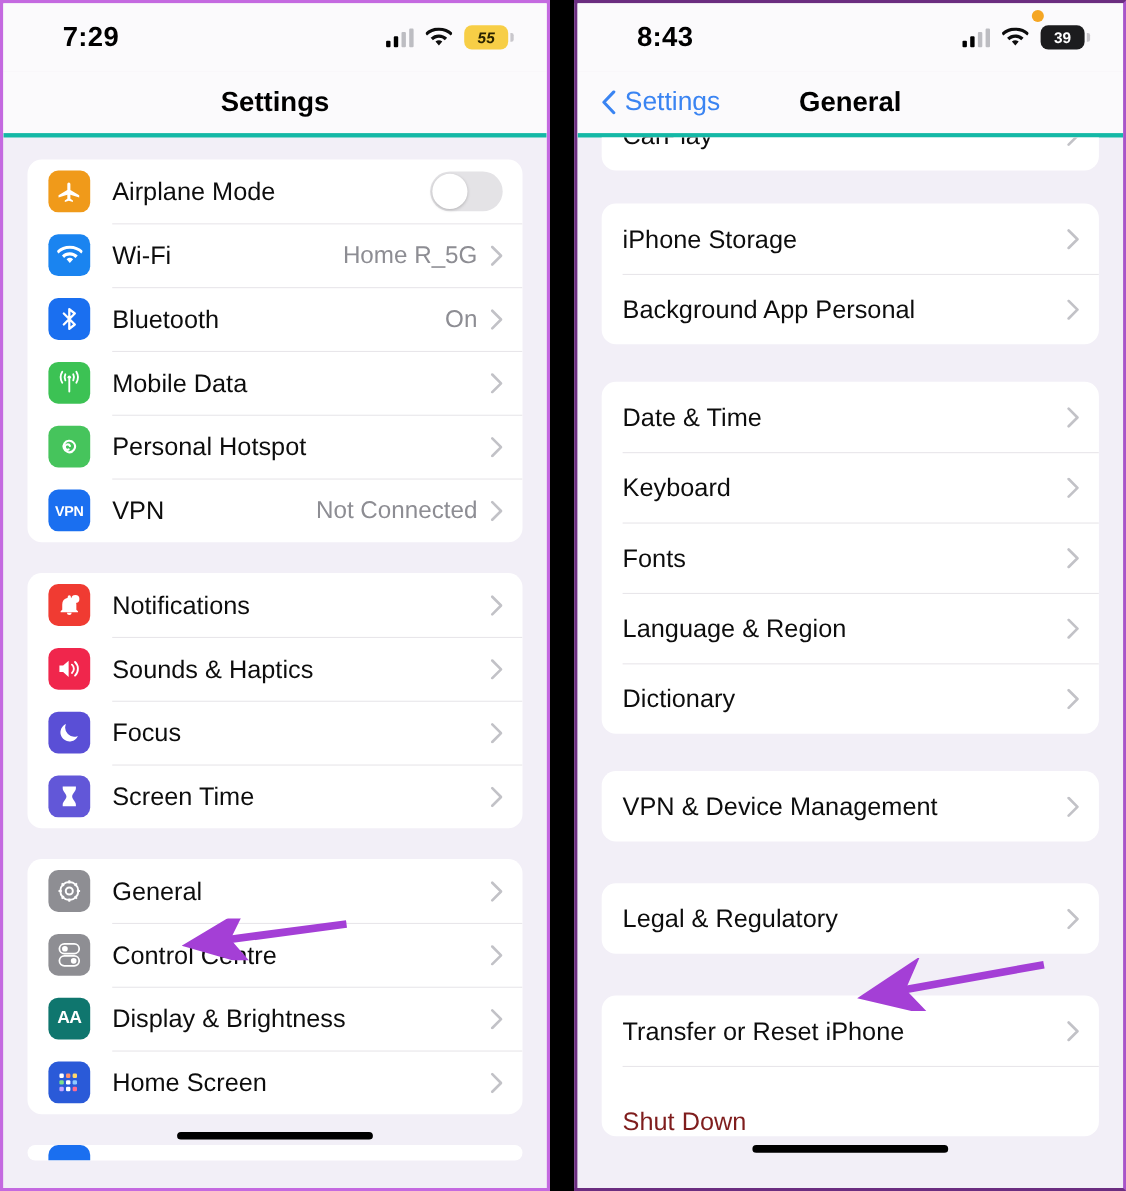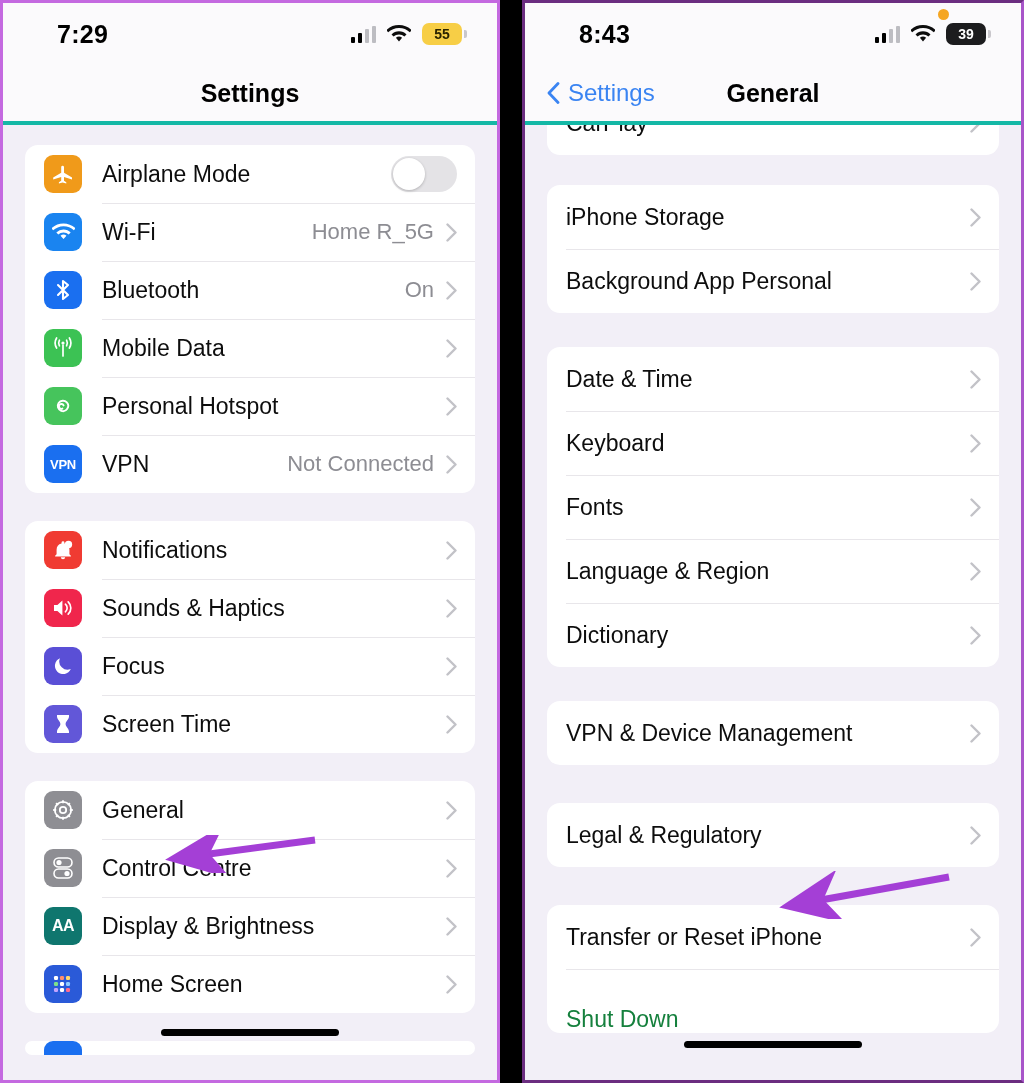--- a/index.html
+++ b/index.html
@@ -40,21 +40,21 @@
   .sig i:nth-child(4){ height: 17px; background:#bdbdc2; }
 
   .wifi { position: relative; width: 24px; height: 18px; }
   .wifi svg { display:block; }
 
   .batt {
     min-width: 40px; height: 22px; border-radius: 7px;
     display: flex; align-items: center; justify-content: center;
     font-size: 14px; font-weight: bold; padding: 0 7px;
   }
-  .batt.yellow { background: #f7ce46; color: #2a2300; }
+  .batt.yellow { background: #f7ce46; color: #2a2300; font-style: italic; }
   .batt.dark   { background: #1c1c1e; color: #fff; }
   .batt-nub { width:3px; height:8px; background:#c9c7cc; border-radius:0 2px 2px 0; margin-left:2px; }
   .batt-wrap { display:flex; align-items:center; }
 
   .privacy-dot {
     position:absolute; top:6px; right:72px;
     width:11px; height:11px; border-radius:50%;
     background:#f5a623;
   }
 
@@ -96,21 +96,21 @@
   }
   .row.with-icon + .row.with-icon::before { left: 77px; }
 
   .ricon {
     width: 38px; height: 38px; border-radius: 9px;
     flex: 0 0 38px; margin-right: 20px;
     display:flex; align-items:center; justify-content:center;
     color:#fff;
   }
   .rlabel { font-size: 23px; color: #0d0d0d; white-space: nowrap; }
-  .rlabel.link { color: #15803d; margin-top: 36px; }
+  .rlabel.link { color: #7f1d1d; margin-top: 36px; }
   .rvalue { margin-left:auto; font-size: 22px; color: #8d8d93; padding-right: 12px; white-space:nowrap; }
   .chev {
     margin-left: auto; width: 11px; height: 19px; flex:0 0 11px;
   }
   .rvalue + .chev { margin-left: 0; }
 
   
   .toggle {
     margin-left:auto; width: 66px; height: 36px; border-radius: 18px;
     background:#e4e3e6; position:relative; flex:0 0 66px;

